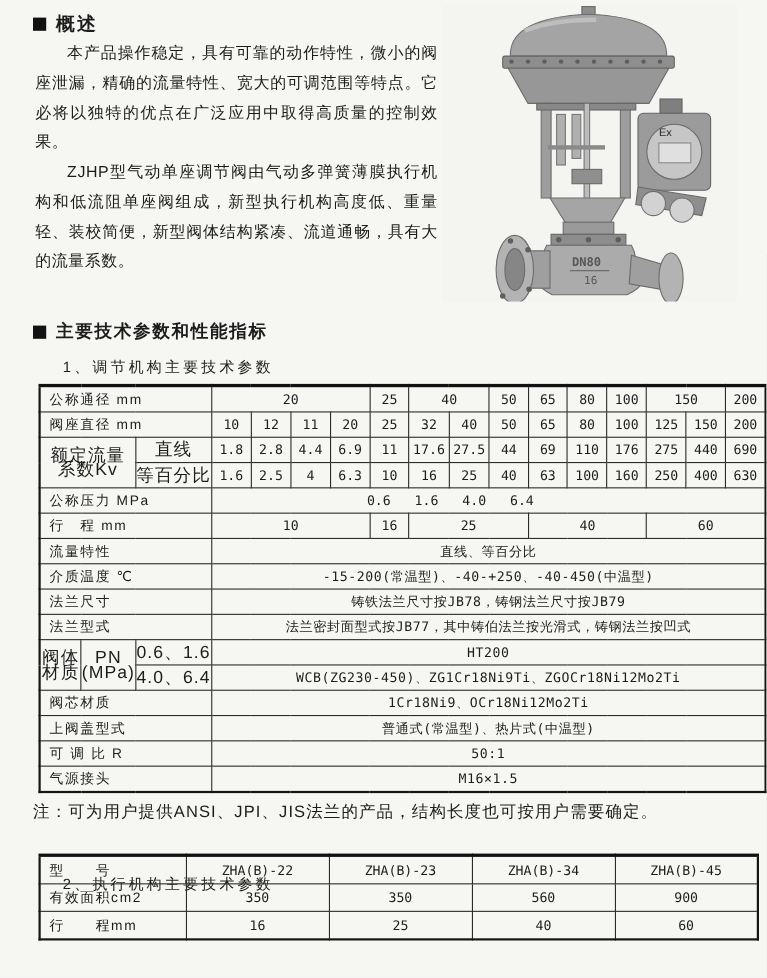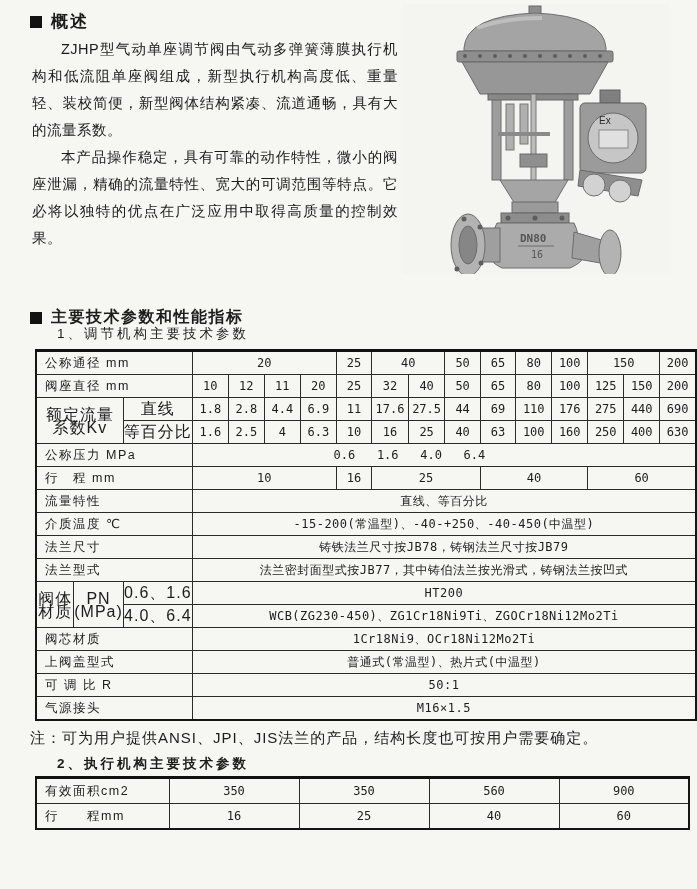--- a/index.html
+++ b/index.html
@@ -4,28 +4,28 @@
 <style>
   html,body{margin:0;padding:0;background:#e9e9e6;}
   .page{
     position:relative;width:697px;height:889px;margin:0 auto;
     background:#f6f6f3;color:#1c1c1c;overflow:hidden;
     font-family:"Liberation Sans","DejaVu Sans",sans-serif;
   }
   .sec-head{position:absolute;left:30px;display:flex;align-items:center;gap:9px;font-weight:bold;}
   .bullet{width:12px;height:12px;background:#121212;flex:0 0 auto;}
   #overview-head{top:10px;font-size:17px;letter-spacing:2px;}
-  #params-head{top:291px;font-size:16px;letter-spacing:1.5px;margin-top:16px;}
+  #params-head{top:291px;font-size:16px;letter-spacing:1.5px;}
   .overview-text{position:absolute;left:32px;top:36px;width:366px;font-size:14.5px;
     line-height:27px;letter-spacing:.5px;text-align:justify;}
   .overview-text p{margin:0;text-indent:2em;}
   .photo{position:absolute;left:402px;top:4px;width:268px;height:270px;}
   .sub-title{position:absolute;left:57px;font-size:13.5px;letter-spacing:3px;text-align:center;}
   #t1-title{top:325px;}
-  #t2-title{top:755px;font-weight:bold;}
+  #t2-title{top:795px;}
   table{border-collapse:collapse;table-layout:fixed;position:absolute;left:35px;
     border:2px solid #151515;border-top:3px solid #111;}
   #t1{top:349px;}
   #t2{top:776px;}
   td{border:1px solid #2b2b2b;text-align:center;vertical-align:middle;
      font-family:"DejaVu Sans Mono","Liberation Mono",monospace;
      font-size:12px;padding:0 1px;overflow:hidden;}
   #t1 td{height:22px;}
   #t2 td{height:24px;}
   .lbl{font-family:"Liberation Sans","DejaVu Sans",sans-serif;
@@ -41,22 +41,22 @@
 </head>
 <body>
 
 <div class="page">
 
   <div class="sec-head" id="overview-head">
     <span class="bullet"></span>
     <span>概述</span>
   </div>
   <div class="overview-text">
+    <p>本产品操作稳定，具有可靠的动作特性，微小的阀座泄漏，精确的流量特性、宽大的可调范围等特点。它必将以独特的优点在广泛应用中取得高质量的控制效果。</p>
     <p>ZJHP型气动单座调节阀由气动多弹簧薄膜执行机构和低流阻单座阀组成，新型执行机构高度低、重量轻、装校简便，新型阀体结构紧凑、流道通畅，具有大的流量系数。</p>
-    <p>本产品操作稳定，具有可靠的动作特性，微小的阀座泄漏，精确的流量特性、宽大的可调范围等特点。它必将以独特的优点在广泛应用中取得高质量的控制效果。</p>
   </div>
 
   <div class="photo">
     <svg width="268" height="270" viewBox="0 0 268 270">
       <rect x="0" y="0" width="268" height="270" fill="#f4f4f1"></rect>
 
       <rect x="127" y="2" width="12" height="9" fill="#8d8d8d" stroke="#6a6a6a"></rect>
       <path d="M62 44 Q64 12 133 9 Q202 12 204 44 L204 47 L62 47 Z" fill="#a4a4a4" stroke="#6e6e6e"></path>
       <path d="M75 24 Q100 14 140 14" fill="none" stroke="#c9c9c9" stroke-width="4" opacity="0.7"></path>
 
@@ -287,20 +287,27 @@
 
   <table id="t2">
     <colgroup>
       <col style="width:133px">
         <col style="width:130px">
         <col style="width:130px">
       <col style="width:130px">
         <col style="width:130px">
     </colgroup>
     <tbody>
+        <tr>
+      <td class="lbl">型　　号</td>
+      <td>ZHA(B)-22</td>
+      <td>ZHA(B)-23</td>
+      <td>ZHA(B)-34</td>
+      <td>ZHA(B)-45</td>
+    </tr>
     <tr>
       <td class="lbl">有效面积cm2</td>
       <td>350</td>
       <td>350</td>
       <td>560</td>
       <td>900</td>
     </tr>
     <tr>
       <td class="lbl">行　　程mm</td>
       <td>16</td>

